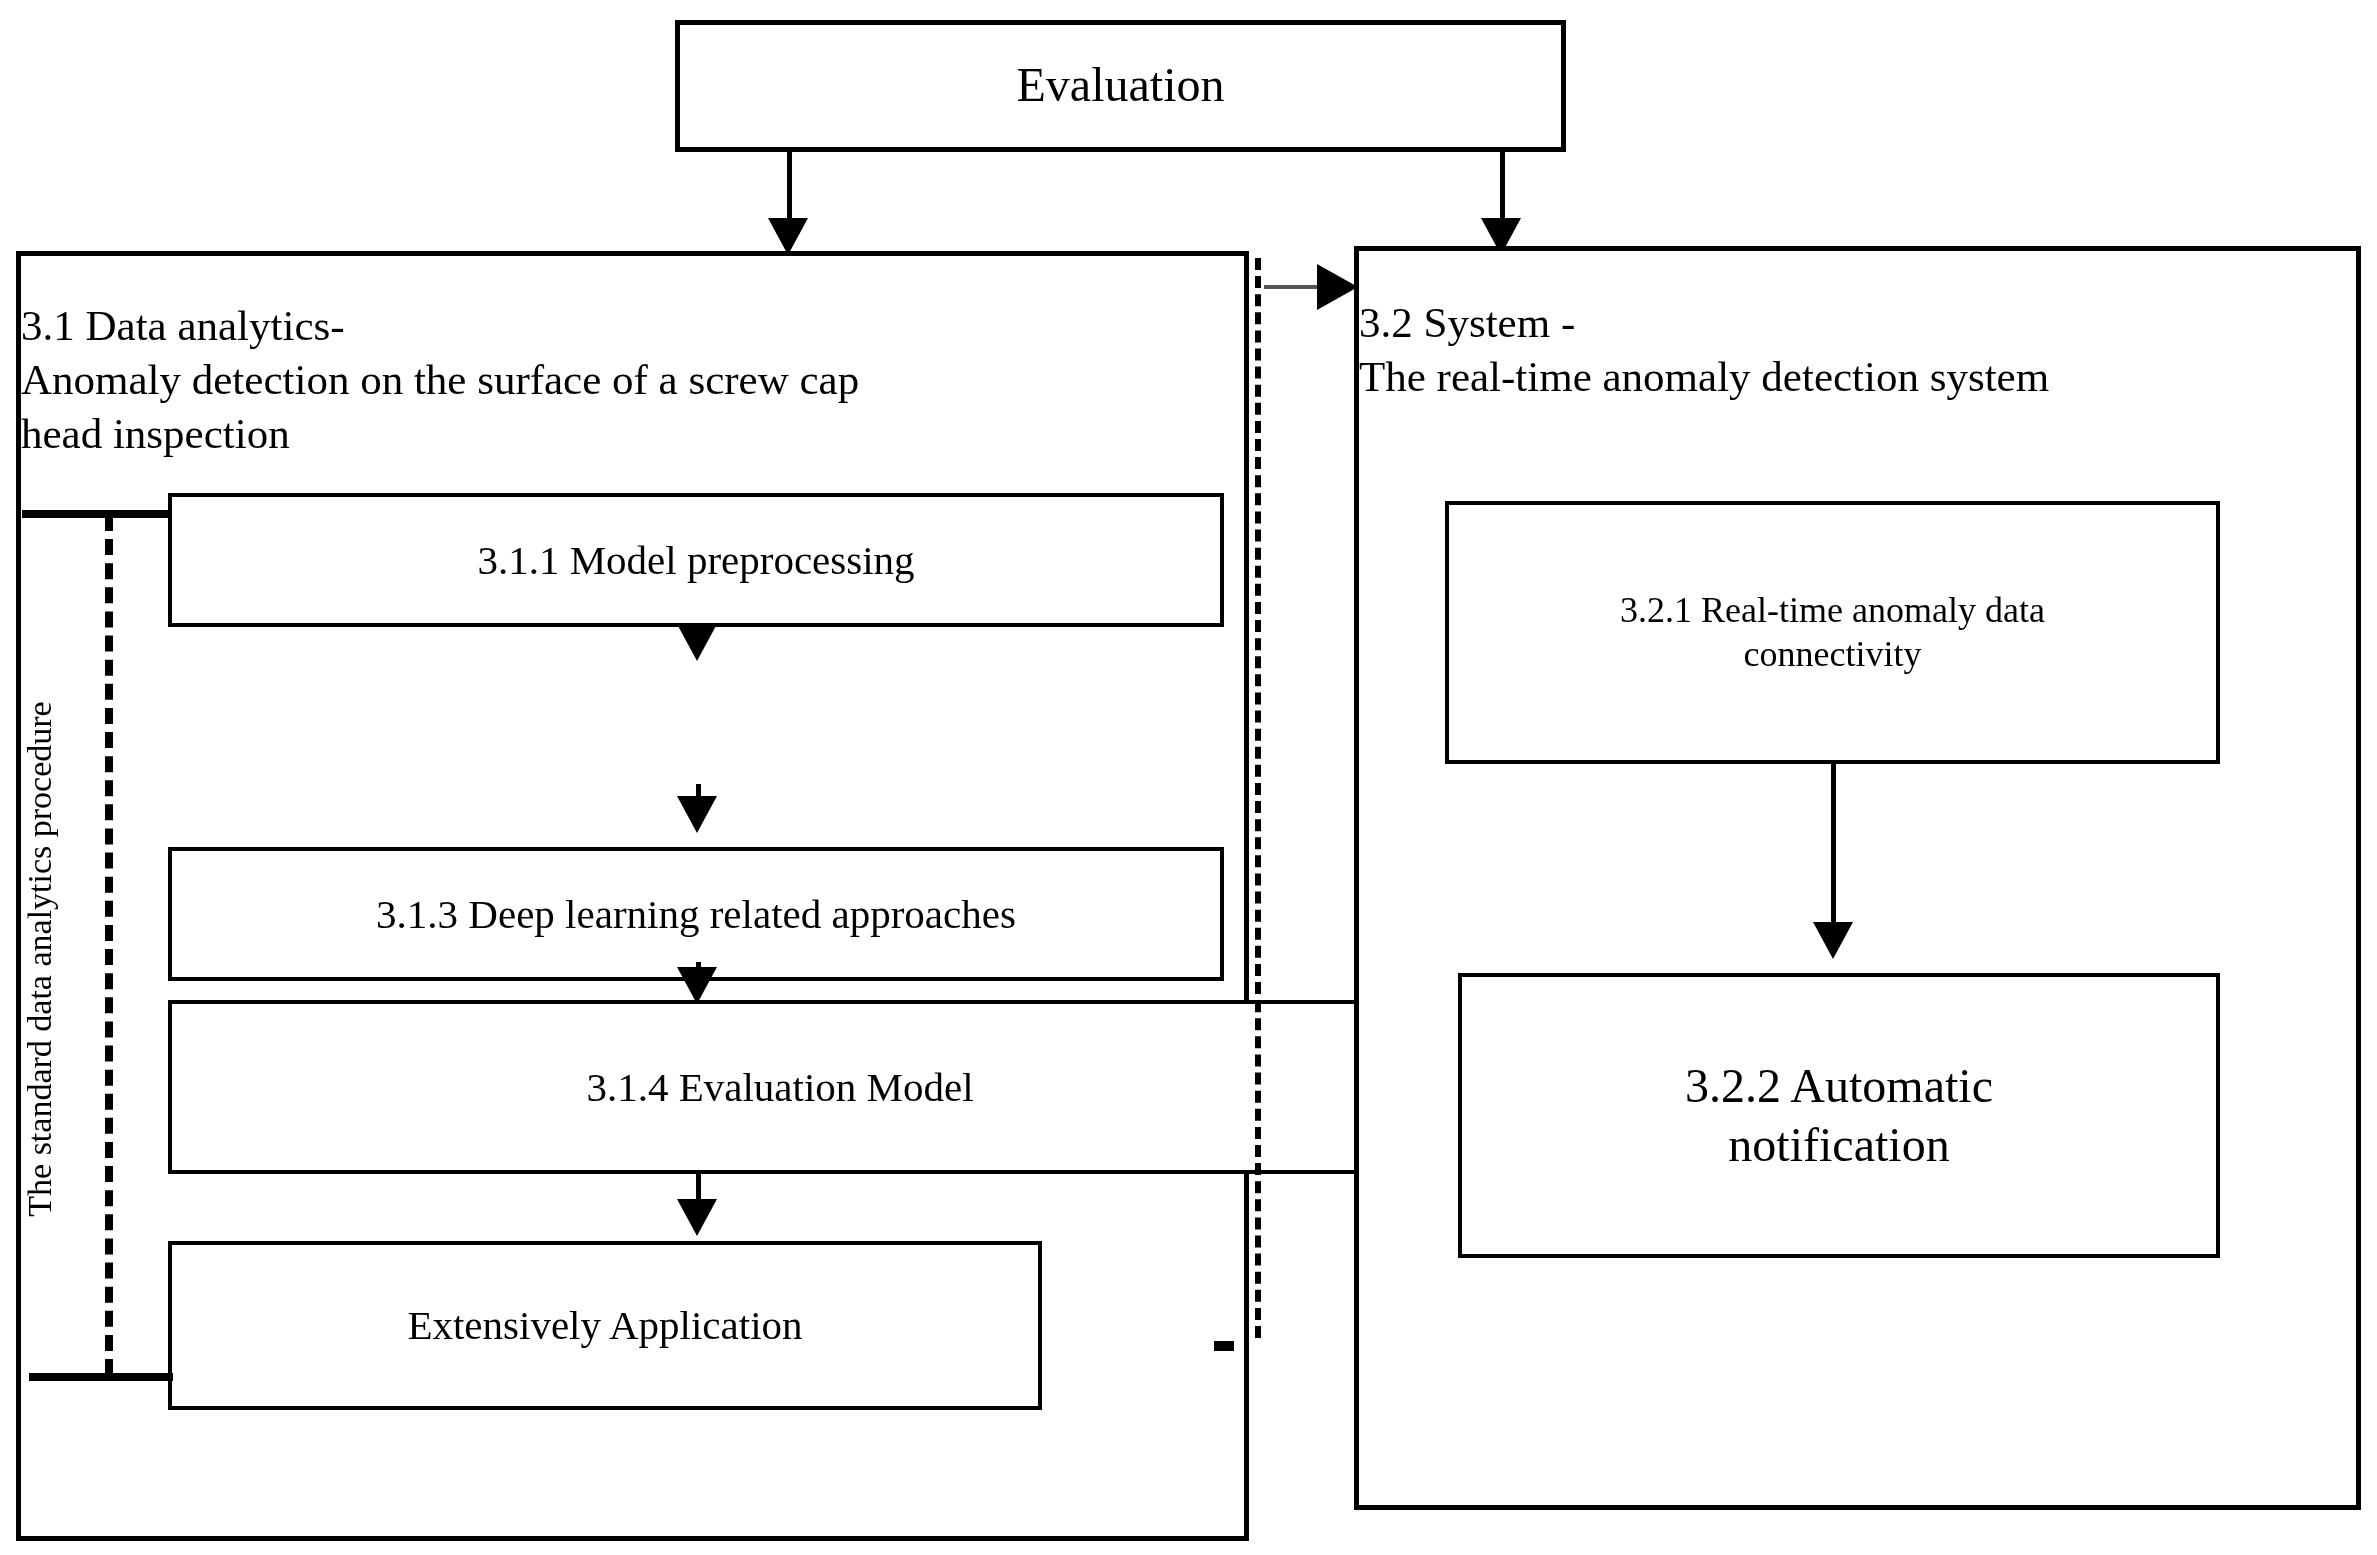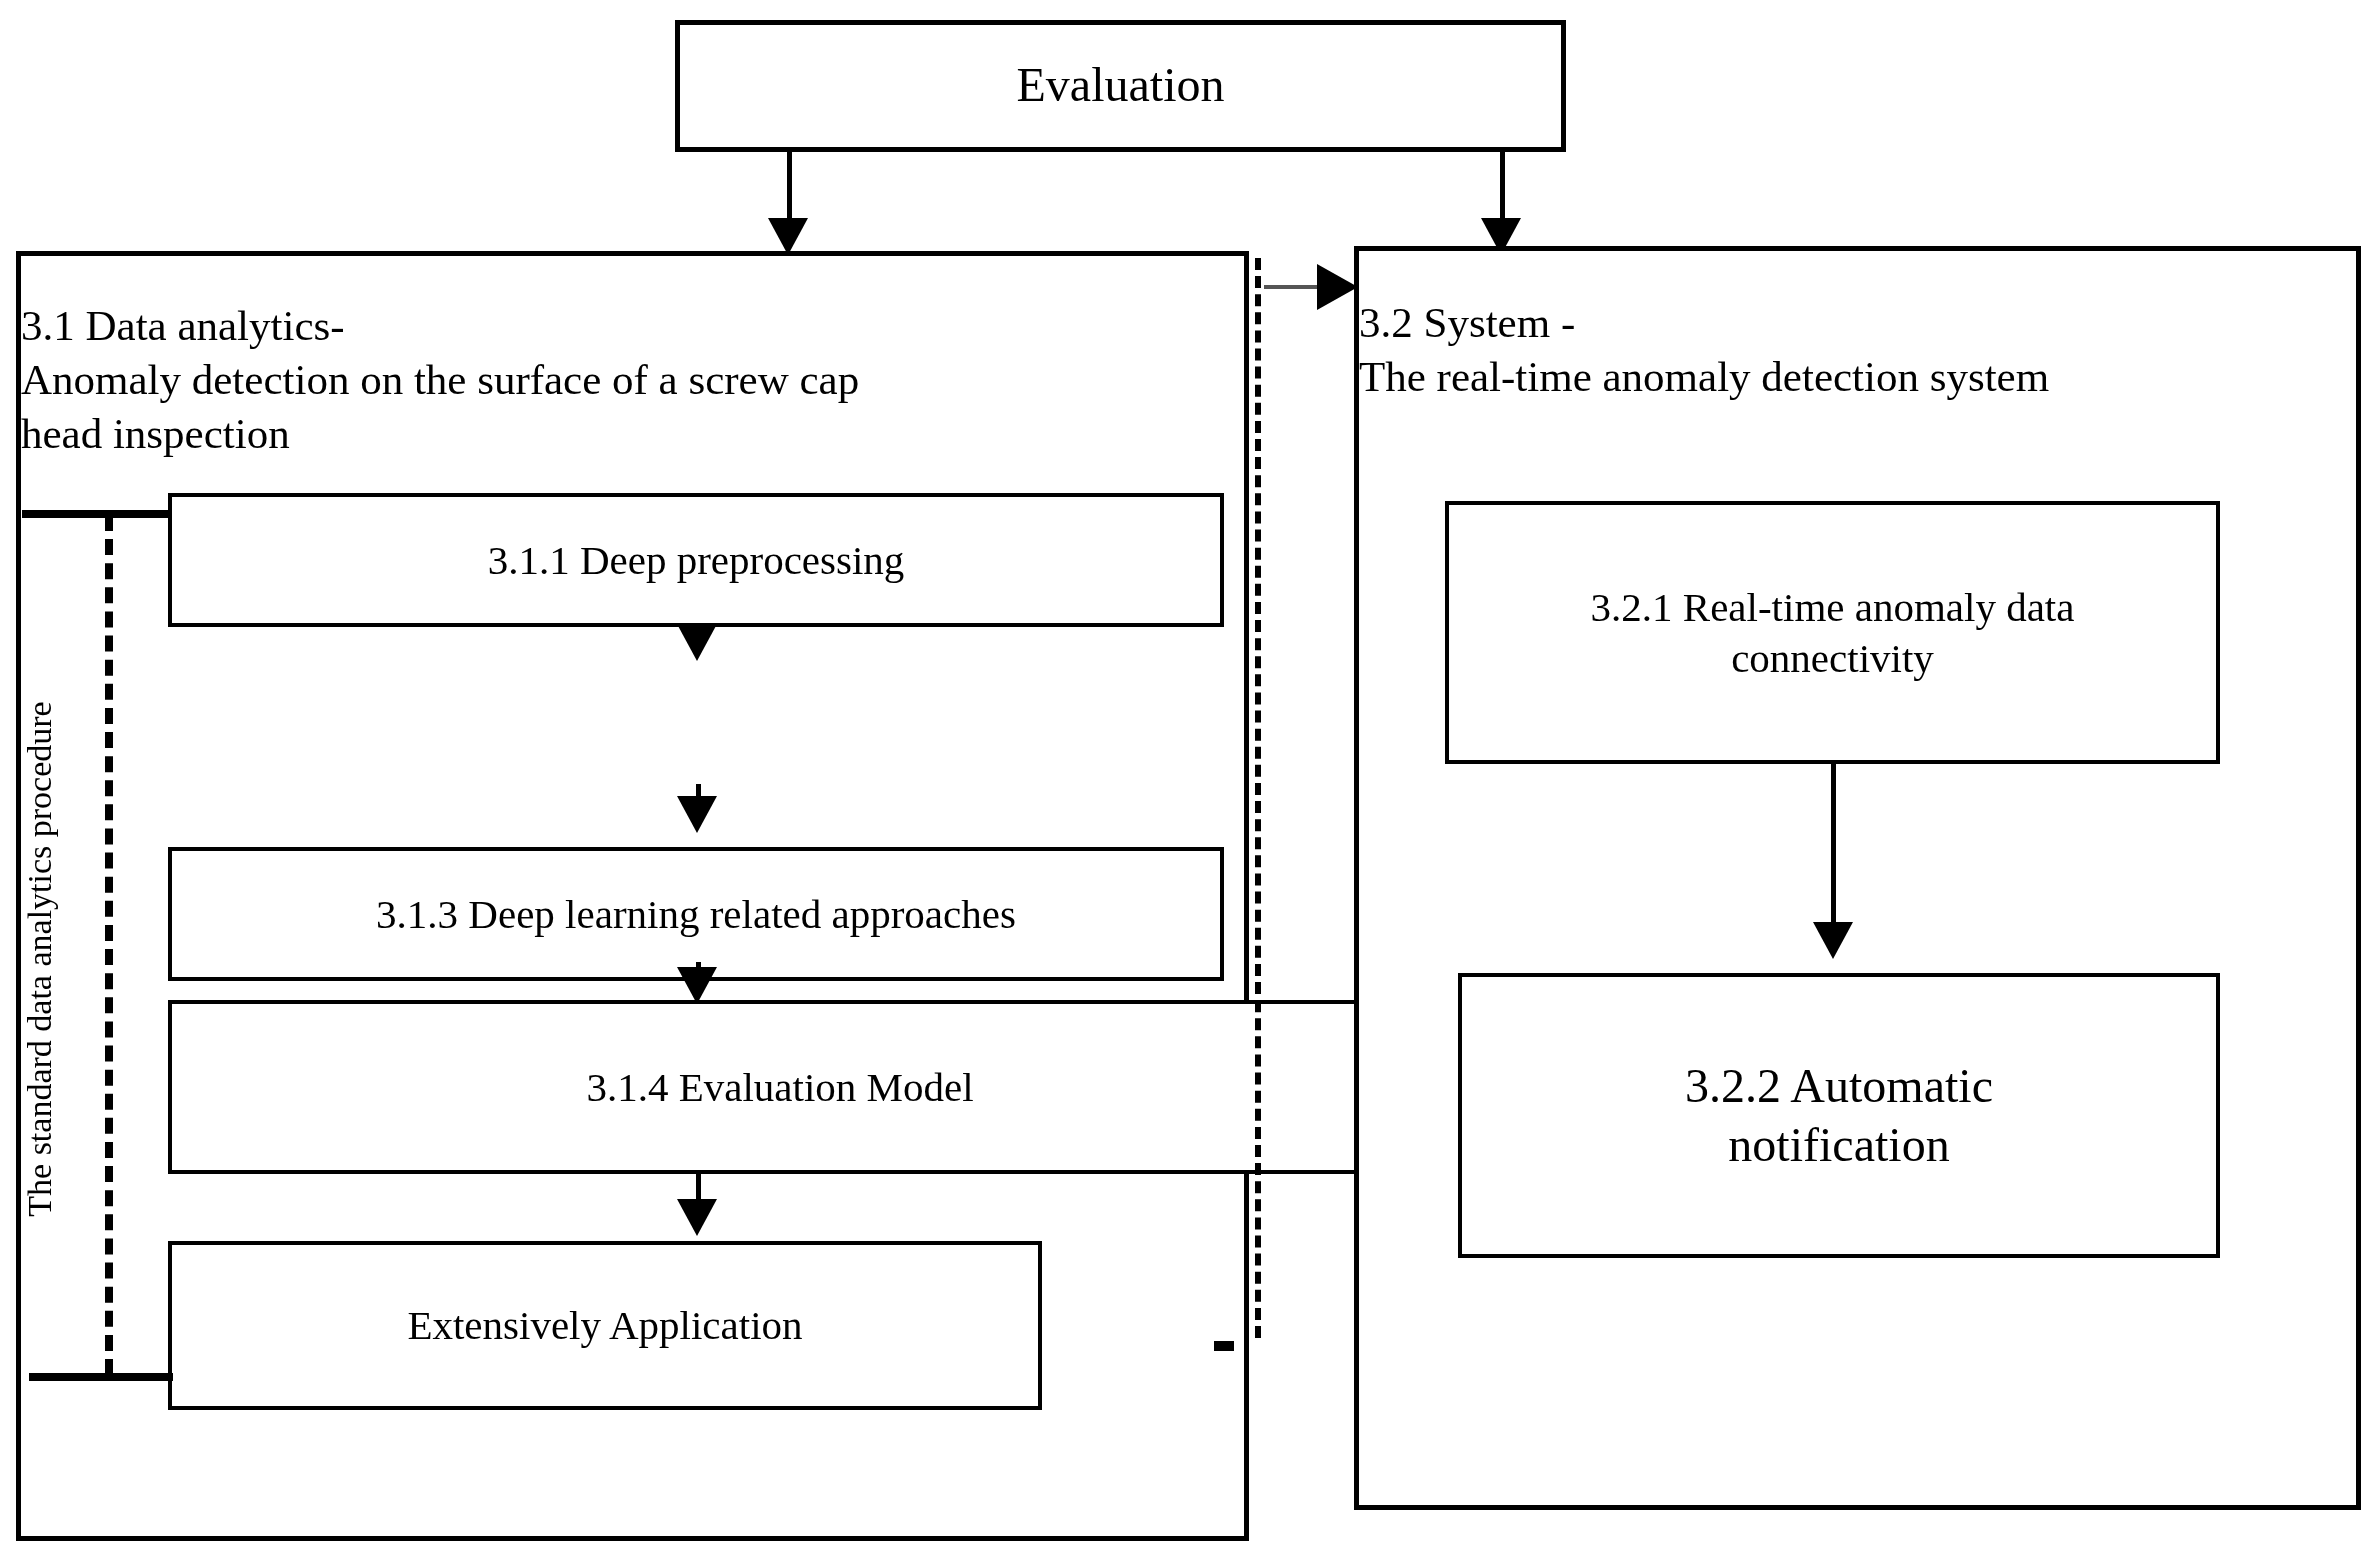--- a/index.html
+++ b/index.html
@@ -64,21 +64,21 @@
   .step .lbl{font-size:41px;}
 
   #step-311{left:168px; top:493px; width:1056px; height:134px;}
   #step-312{left:168px; top:651px; width:1056px; height:134px;}
   #step-313{left:168px; top:829px; width:1056px; height:134px;margin-top:18px;}
   #step-314{left:168px; top:1000px; width:1224px; height:174px;}
   #step-app {left:168px; top:1241px; width:874px; height:169px;}
 
   
   #step-321{left:1445px; top:501px; width:775px; height:263px;}
-  #step-321 .lbl{font-size:41px;}
+  #step-321 .lbl{font-size:36px;}
   #step-322{left:1458px; top:973px; width:762px; height:285px;}
   #step-322 .lbl{font-size:48px;}
 
   
   .vline{
     position:absolute;
     width:4.5px;
     background:#000000;
   }
   .hline-thick{
@@ -167,21 +167,21 @@
   <div class="vline" id="arrow-meth-right-line"></div>
   <div class="arrow-down" id="arrow-meth-right-head"></div>
 
   <div class="box" id="panel-left">
     <div class="panel-title" id="panel-left-title">3.1 Data analytics-
 Anomaly detection on the surface of a screw cap
 head inspection</div>
   </div>
 
   <div class="box step" id="step-311">
-    <span class="lbl">3.1.1 Deep preprocessing</span>
+    <span class="lbl">3.1.1 Model preprocessing</span>
   </div>
   <div class="vline" id="a311-line"></div>
   <div class="arrow-down" id="a311-head"></div>
 
   <div class="vline" id="a312-line"></div>
   <div class="arrow-down" id="a312-head"></div>
 
   <div class="box step" id="step-313">
     <span class="lbl">3.1.3 Deep learning related approaches</span>
   </div>

